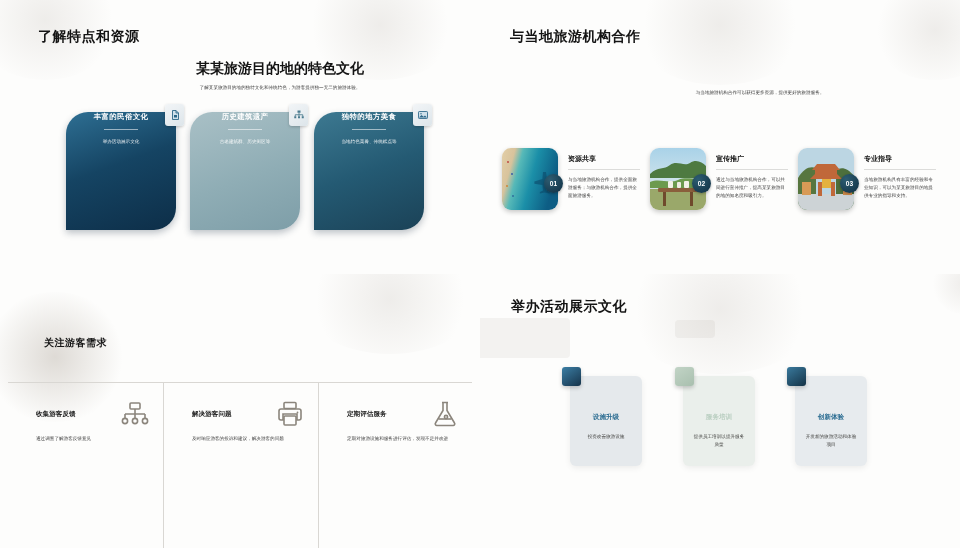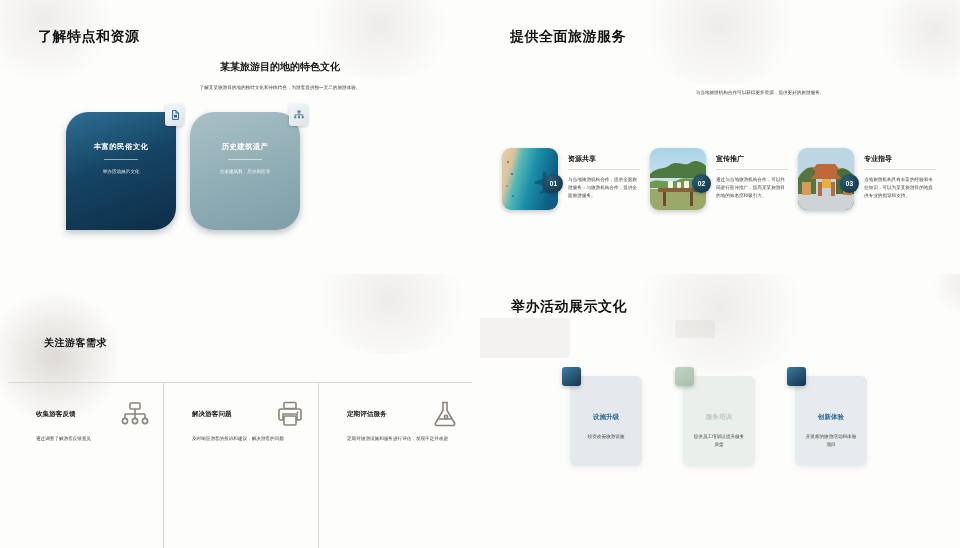--- a/index.html
+++ b/index.html
@@ -23,39 +23,39 @@
     background:radial-gradient(circle, rgba(160,150,140,.16), rgba(160,150,140,0) 70%);
     pointer-events:none;
   }
 
   .slide-title {
     position:absolute;
     font-size:14px; font-weight:bold; letter-spacing:.5px; color:#141414;
   }
   .center-head {
     position:absolute; width:100%; text-align:center;
-    font-size:10px; font-weight:bold; color:#141414;
+    font-size:14px; font-weight:bold; color:#141414;
   }
   .center-sub {
     position:absolute; width:100%; text-align:center;
     font-size:4.6px; color:#3a3a3a; line-height:1.5;
   }
 
   
   .leafrow { position:absolute; left:0; top:112px; width:480px; height:125px; }
   .leaf {
     position:absolute; top:0; width:110px; height:118px;
     border-radius:22px 0 22px 0;
     box-shadow:0 3px 7px rgba(20,40,60,.28);
     color:#fff; text-align:center;
   }
   .leaf.l1 { left:66px;  background:linear-gradient(160deg,#2e6f93 0%,#154463 45%,#0d2e48 100%); }
-  .leaf.l2 { left:190px; background:linear-gradient(160deg,#a9c0c6 0%,#8fadb5 55%,#7e9ea8 100%);border-radius:24px; }
+  .leaf.l2 { left:190px; background:linear-gradient(160deg,#a9c0c6 0%,#8fadb5 55%,#7e9ea8 100%); }
   .leaf.l3 { left:314px; background:linear-gradient(160deg,#3d7991 0%,#245a73 50%,#1b4257 100%); }
-  .leaf-title { margin-top:30px; font-size:7.4px; font-weight:bold; letter-spacing:.4px; }
+  .leaf-title { font-size:7.4px; font-weight:bold; letter-spacing:.4px; }
   .leaf-rule { width:34px; height:1px; background:rgba(255,255,255,.55); margin:7px auto 8px; }
   .leaf-desc { font-size:4.6px; line-height:1.65; padding:0 14px; color:rgba(255,255,255,.92); }
   .leaf-badge {
     position:absolute; top:-8px; right:-8px;
     width:19px; height:22px; border-radius:3px;
     background:linear-gradient(150deg,#f2f5f7,#dde5ea);
     box-shadow:0 1px 3px rgba(0,0,0,.2);
     display:flex; align-items:center; justify-content:center;
   }
   .leaf-badge svg { width:12px; height:12px; }
@@ -155,29 +155,41 @@
             <rect x="2.5" y="14.5" width="4" height="4" fill="#4a7b8e" stroke="none"></rect>
             <rect x="10" y="14.5" width="4" height="4" fill="#4a7b8e" stroke="none"></rect>
             <rect x="17.5" y="14.5" width="4" height="4" fill="#4a7b8e" stroke="none"></rect>
           </svg>
         </div>
         <div class="leaf-title">历史建筑遗产</div>
         <div class="leaf-rule"></div>
         <div class="leaf-desc">古老建筑群、历史街区等</div>
       </div>
 
+      <div class="leaf l3">
+        <div class="leaf-badge">
+          <svg viewBox="0 0 24 24" fill="none" stroke="#2b6688" stroke-width="1.7">
+            <rect x="3" y="5" width="18" height="14" rx="1.5" fill="#cfe0ea"></rect>
+            <circle cx="8" cy="9.5" r="1.4" fill="#2b6688" stroke="none"></circle>
+            <path d="M4 17l5-5 4 3.5 3-2.5 4 4z" fill="#2b6688" stroke="none"></path>
+          </svg>
+        </div>
+        <div class="leaf-title">独特的地方美食</div>
+        <div class="leaf-rule"></div>
+        <div class="leaf-desc">当地特色菜肴、传统糕点等</div>
+      </div>
 
     </div>
   </section>
 
   <section class="slide s-tr">
     <div class="wm" style="left:150px;top:-35px;width:180px;height:120px;"></div>
     <div class="wm" style="left:390px;top:-20px;width:130px;height:100px;"></div>
 
-    <div class="slide-title" style="left:30px;top:28px;">提供全面旅游服务</div>
+    <div class="slide-title" style="left:30px;top:28px;">与当地旅游机构合作</div>
     <div class="center-sub" style="top:90px;">与当地旅游机构合作可以获得更多资源，提供更好的旅游服务。</div>
 
     <div class="pitem p1">
       <div class="photo">
         <svg viewBox="0 0 56 62" preserveAspectRatio="none">
           <defs>
               <linearGradient id="g-beach" x1="0" y1="0" x2="1" y2="0.3">
             <stop offset="0%" stop-color="#e3cfa8"></stop>
                 <stop offset="22%" stop-color="#d8c39c"></stop>
             <stop offset="36%" stop-color="#57b9b8"></stop>

